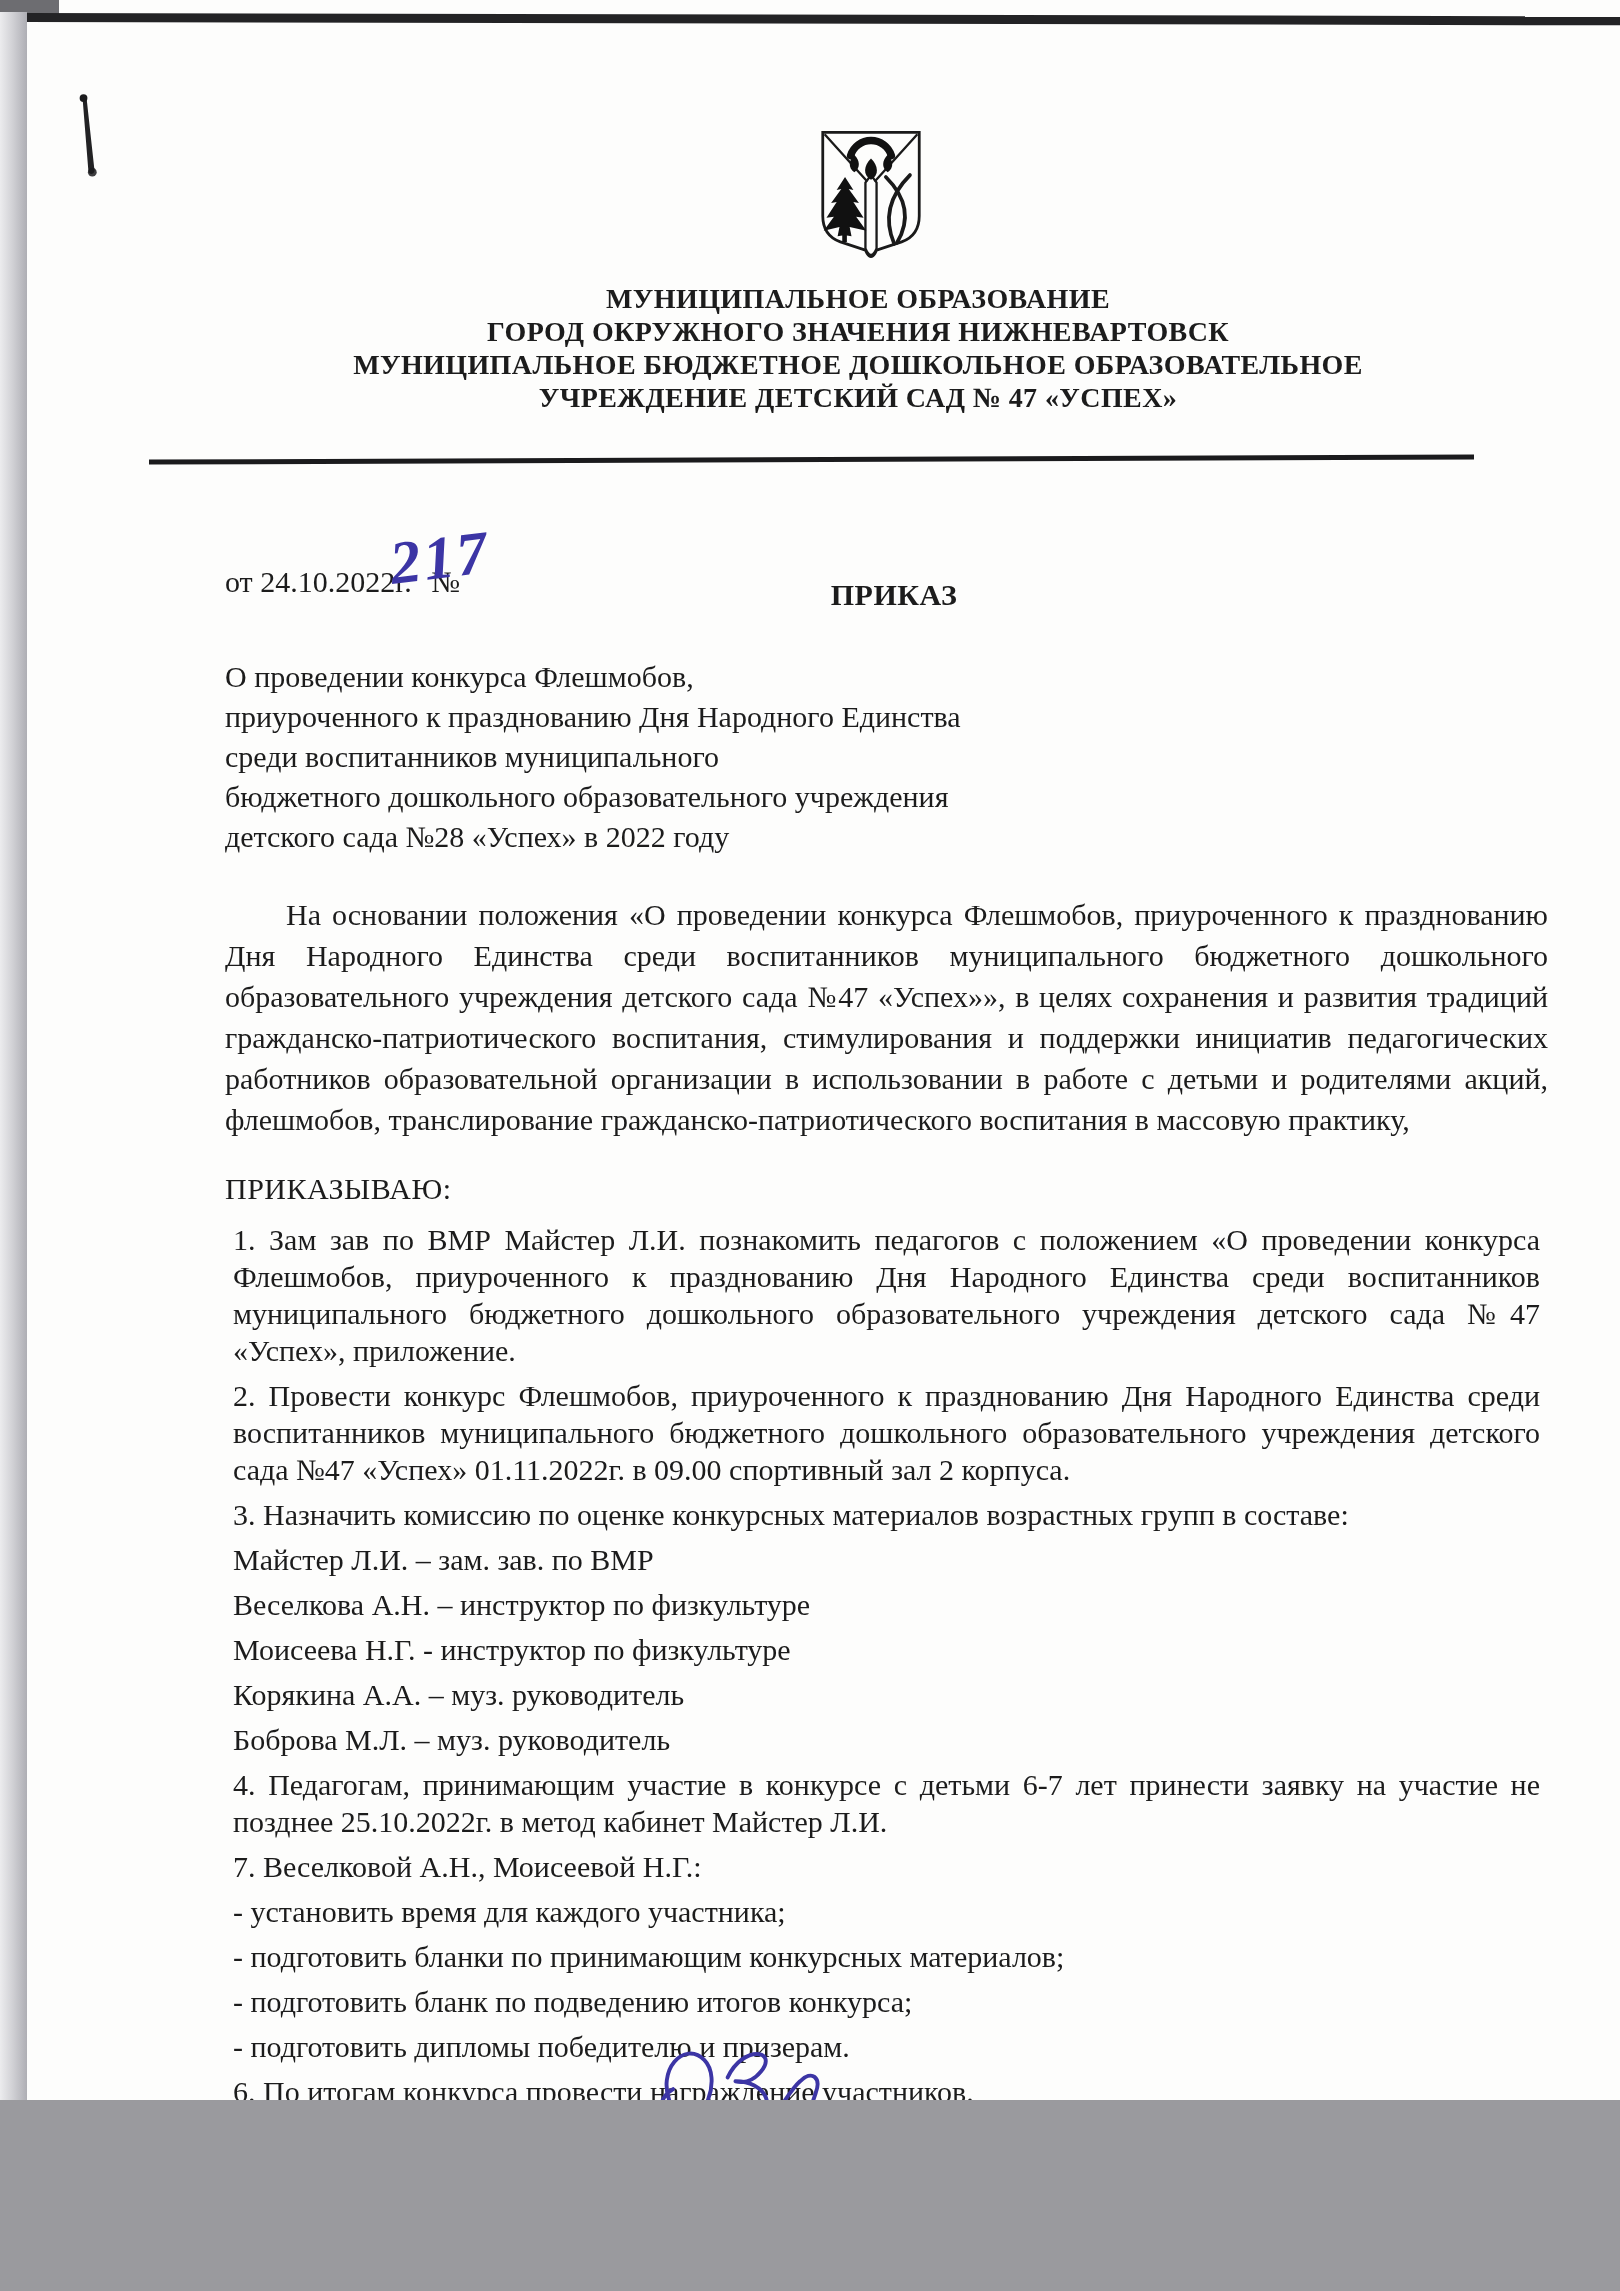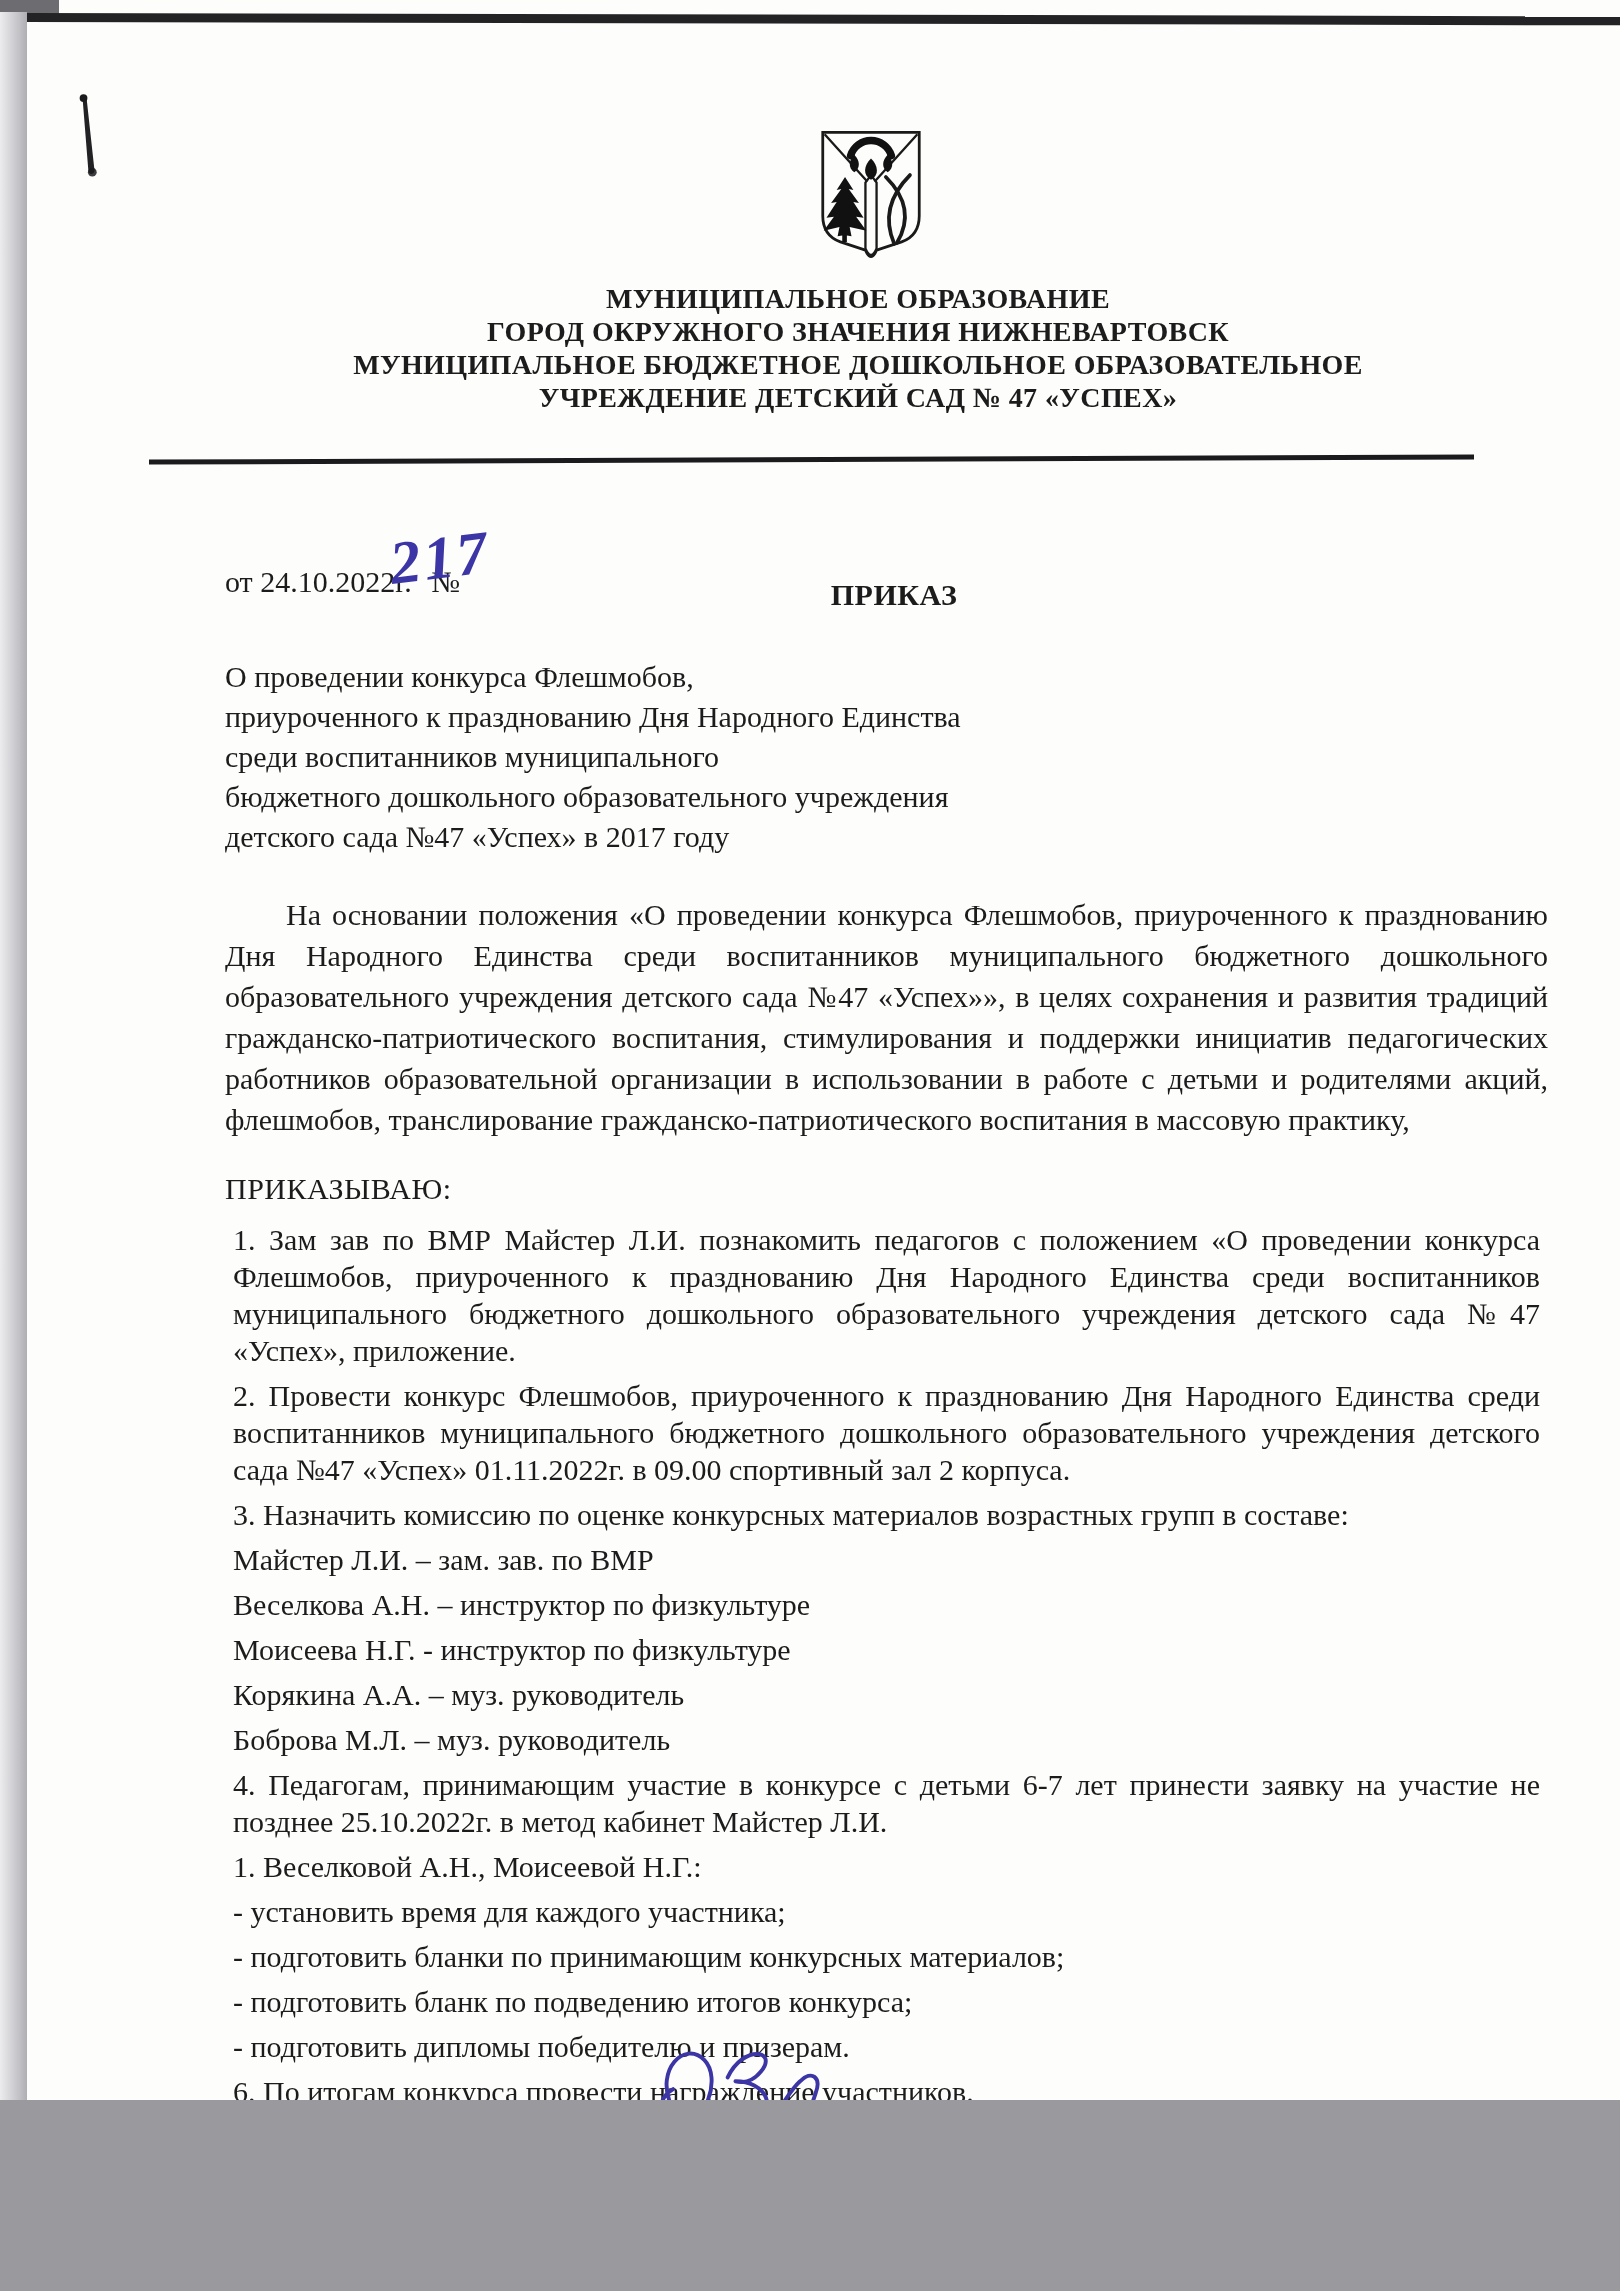--- a/index.html
+++ b/index.html
@@ -123,38 +123,38 @@
   </div>
   <div class="hand-number" style="color:#3c35a5">217</div>
 
   <div class="order-title">ПРИКАЗ</div>
 
   <div class="subject">
     <div>О проведении конкурса Флешмобов,</div>
     <div>приуроченного к празднованию Дня Народного Единства</div>
     <div>среди воспитанников муниципального</div>
     <div>бюджетного дошкольного образовательного учреждения</div>
-    <div>детского сада №47 «Успех» в 2017 году</div>
+    <div>детского сада №28 «Успех» в 2022 году</div>
   </div>
 
   <p class="intro">На основании положения «О проведении конкурса Флешмобов, приуроченного к празднованию Дня Народного Единства среди воспитанников муниципального бюджетного дошкольного образовательного учреждения детского сада №47 «Успех»», в целях сохранения и развития традиций гражданско-патриотического воспитания, стимулирования и поддержки инициатив педагогических работников образовательной организации в использовании в работе с детьми и родителями акций, флешмобов, транслирование гражданско-патриотического воспитания в массовую практику,</p>
 
   <div class="resolution">ПРИКАЗЫВАЮ:</div>
 
   <div class="items">
     <p class="just">1. Зам зав по ВМР Майстер Л.И. познакомить педагогов с положением «О проведении конкурса Флешмобов, приуроченного к празднованию Дня Народного Единства среди воспитанников муниципального бюджетного дошкольного образовательного учреждения детского сада №47 «Успех», приложение.</p>
     <p class="just">2. Провести конкурс Флешмобов, приуроченного к празднованию Дня Народного Единства среди воспитанников муниципального бюджетного дошкольного образовательного учреждения детского сада №47 «Успех» 01.11.2022г. в 09.00 спортивный зал 2 корпуса.</p>
     <p>3. Назначить комиссию по оценке конкурсных материалов возрастных групп в составе:</p>
     <p>Майстер Л.И. – зам. зав. по ВМР</p>
     <p>Веселкова А.Н. – инструктор по физкультуре</p>
     <p>Моисеева Н.Г. - инструктор по физкультуре</p>
     <p>Корякина А.А. – муз. руководитель</p>
     <p>Боброва М.Л. – муз. руководитель</p>
     <p class="just">4. Педагогам, принимающим участие в конкурсе с детьми 6-7 лет принести заявку на участие не позднее 25.10.2022г. в метод кабинет Майстер Л.И.</p>
-    <p>1. Веселковой А.Н., Моисеевой Н.Г.:</p>
+    <p>7. Веселковой А.Н., Моисеевой Н.Г.:</p>
     <p>- установить время для каждого участника;</p>
     <p>- подготовить бланки по принимающим конкурсных материалов;</p>
     <p>- подготовить бланк по подведению итогов конкурса;</p>
     <p>- подготовить дипломы победителю и призерам.</p>
     <p>6. По итогам конкурса провести награждение участников.</p>
   </div>
 
   <svg class="signature-svg" width="392" height="176" viewBox="0 0 400 180">
     <g fill="none" stroke="#3c35a5" stroke-width="4" stroke-linecap="round" stroke-linejoin="round">
       <path d="M66,100 C50,64 80,34 100,54 C118,72 102,122 72,120 C50,118 52,92 68,84"></path>

